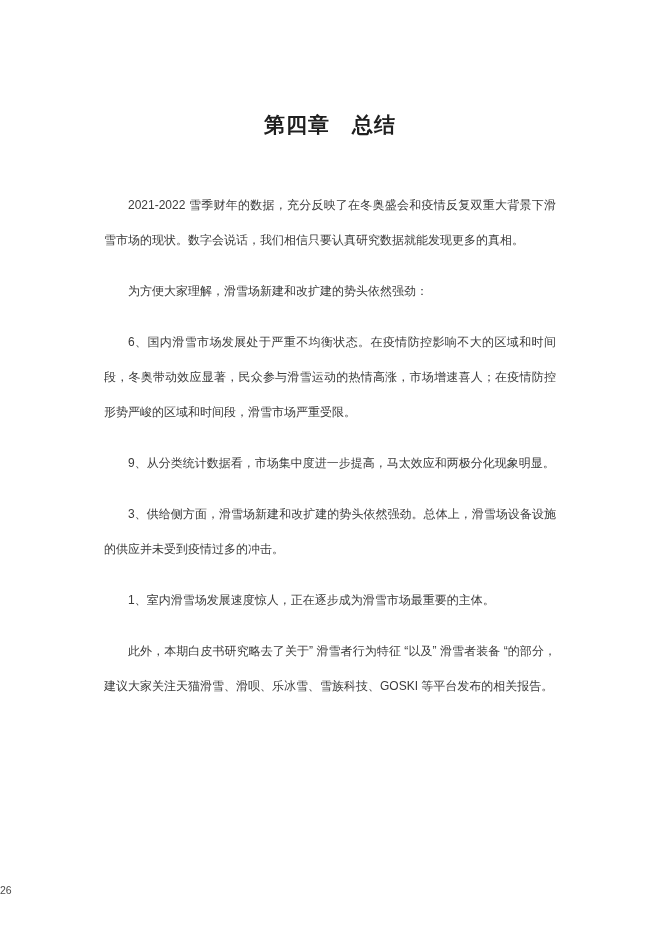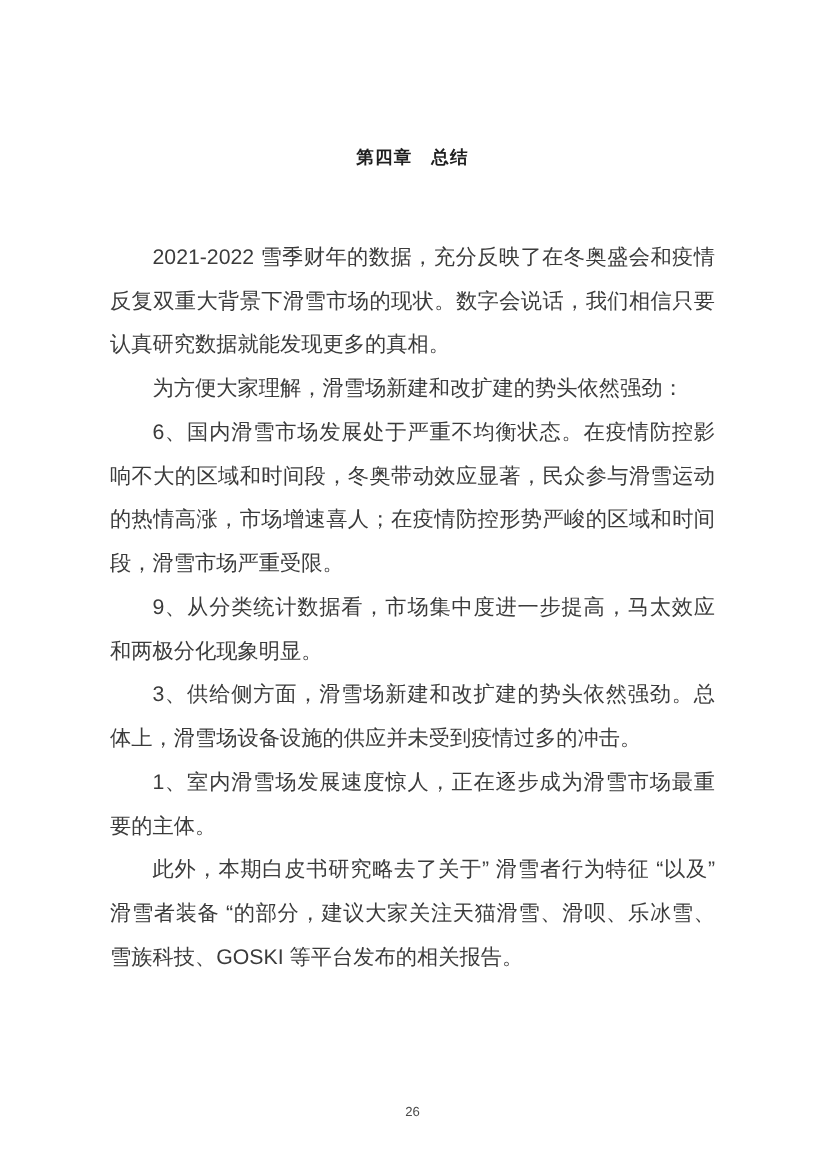--- a/index.html
+++ b/index.html
@@ -13,44 +13,44 @@
     height: 934px;
     margin: 0 auto;
     background: #ffffff;
     font-family: "Liberation Sans", "DejaVu Sans", sans-serif;
     overflow: hidden;
   }
   .chapter-title {
     margin: 0;
     padding-top: 112px;
     text-align: center;
-    font-size: 14px;
+    font-size: 21px;
     line-height: 26px;
     font-weight: bold;
     color: #1f1f1f;
     letter-spacing: 1px;
   }
   .content {
     margin: 50px 88px 0 88px;
   }
   .content p {
-    margin: 0;
-    font-size: 17px;
+    margin: 16px;
+    font-size: 12px;
     line-height: 35px;
     text-align: justify;
     text-indent: 2em;
     color: #3b3b3b;
     word-break: break-all;
   }
   .page-number {
     position: absolute;
     left: 0;
     right: 0;
     bottom: 38px;
-    text-align: center;
+    text-align: left;
     font-size: 10.5px;
     color: #4a4a4a;
   }
 </style>
 </head>
 <body>
 
 <div class="page">
 
   <h1 class="chapter-title">第四章　总结</h1>

